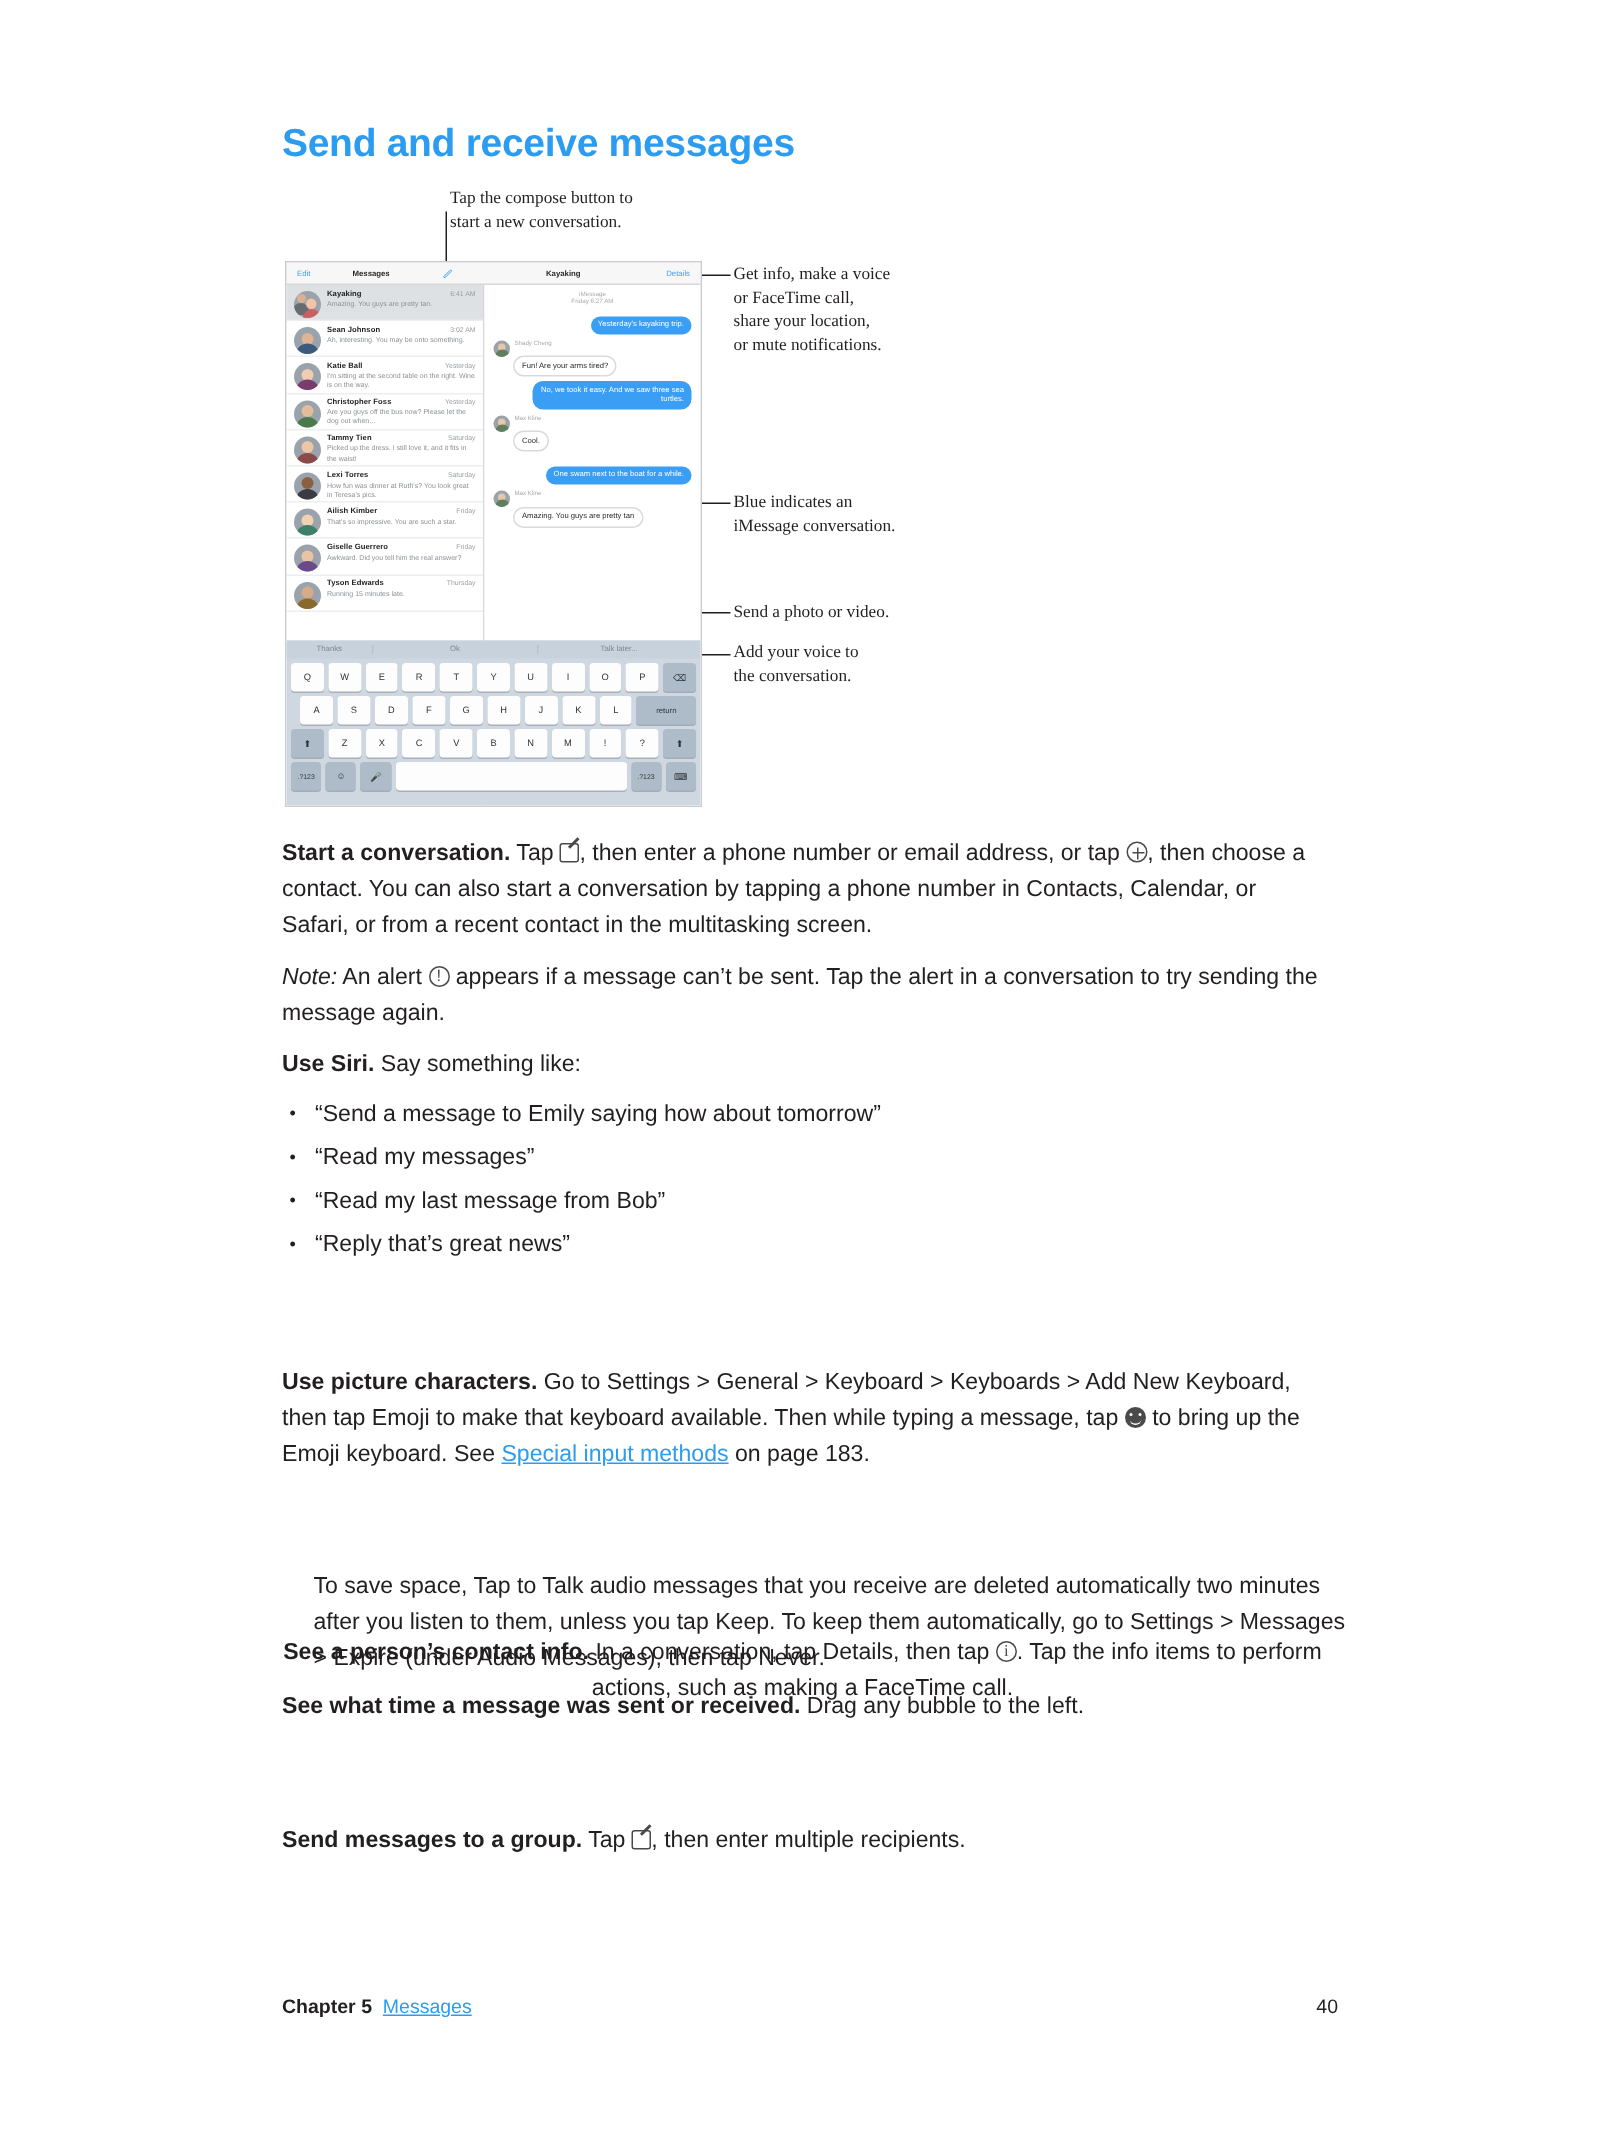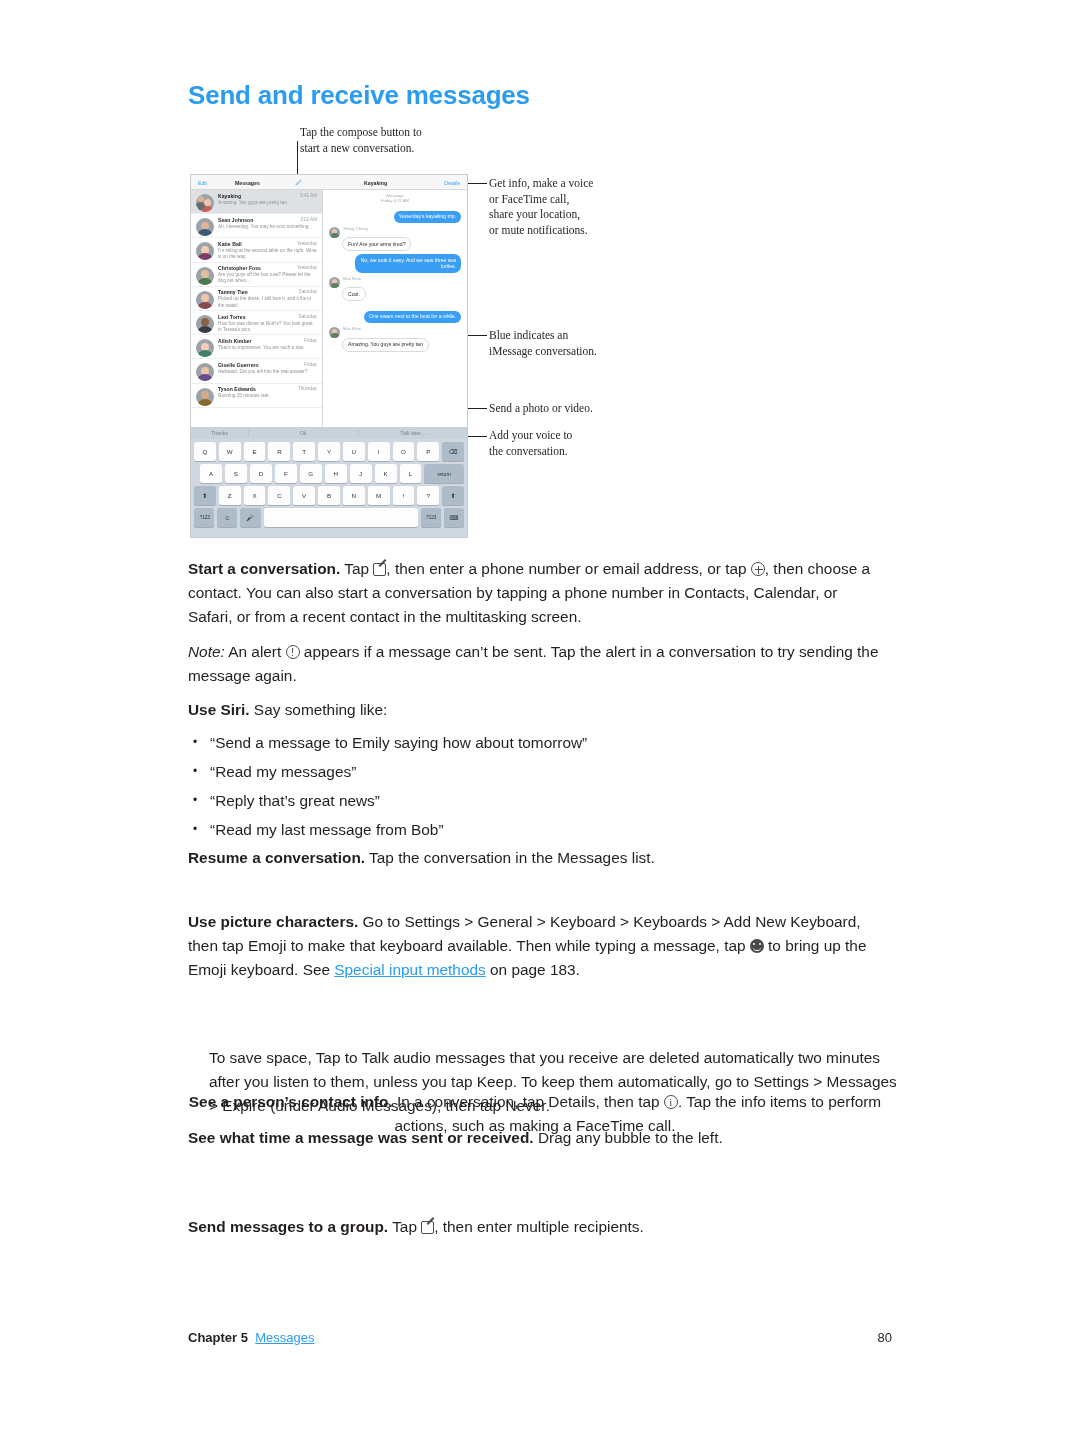--- a/index.html
+++ b/index.html
@@ -438,27 +438,24 @@
     <i>Note:</i><span>  An alert </span><span class="ic ic-alert"></span><span> appears if a message can’t be sent. Tap the alert in a conversation to try sending the message again.</span>
   </div>
 
   <div class="txt" style="top:698px;">
     <b>Use Siri.</b><span> Say something like:</span>
   </div>
 
   <ul class="bul txt" style="top:728px;">
     <li>“Send a message to Emily saying how about tomorrow”</li>
     <li>“Read my messages”</li>
+    <li>“Read my last message from Bob”</li>
     <li>“Reply that’s great news”</li>
-    <li>“Read my last message from Bob”</li>
   </ul>
 
-  <div class="txt" style="top:846px;">
-    <b>Resume a conversation.</b><span> Tap the conversation in the Messages list.</span>
-  </div>
 
 
   <div class="txt" style="top:910px;">
     <b>Use picture characters.</b><span> Go to Settings &gt; General &gt; Keyboard &gt; Keyboards &gt; Add New Keyboard, then tap Emoji to make that keyboard available. Then while typing a message, tap </span><span class="ic ic-emoji"></span><span> to bring up the Emoji keyboard. See </span><a class="lnk" href="#">Special input methods</a><span> on page 183.</span>
   </div>
 
 
   <div class="txt" style="top:1046px;margin-left:21px;">To save space, Tap to Talk audio messages that you receive are deleted automatically two minutes after you listen to them, unless you tap Keep. To keep them automatically, go to Settings &gt; Messages &gt; Expire (under Audio Messages), then tap Never.</div>
 
   <div class="txt" style="top:1126px;">
@@ -471,15 +468,15 @@
 
   <div class="txt" style="top:1215px;">
     <b>Send messages to a group.</b><span> Tap </span><span class="ic ic-compose"></span><span>, then enter multiple recipients.</span>
   </div>
 
   <div class="footer">
     <b>Chapter</b>
     <b>5</b>
     &nbsp;<a class="lnk" href="#">Messages</a>
   </div>
-  <div class="pgnum">80</div>
+  <div class="pgnum">40</div>
 
 </div>
 
 </body></html>

